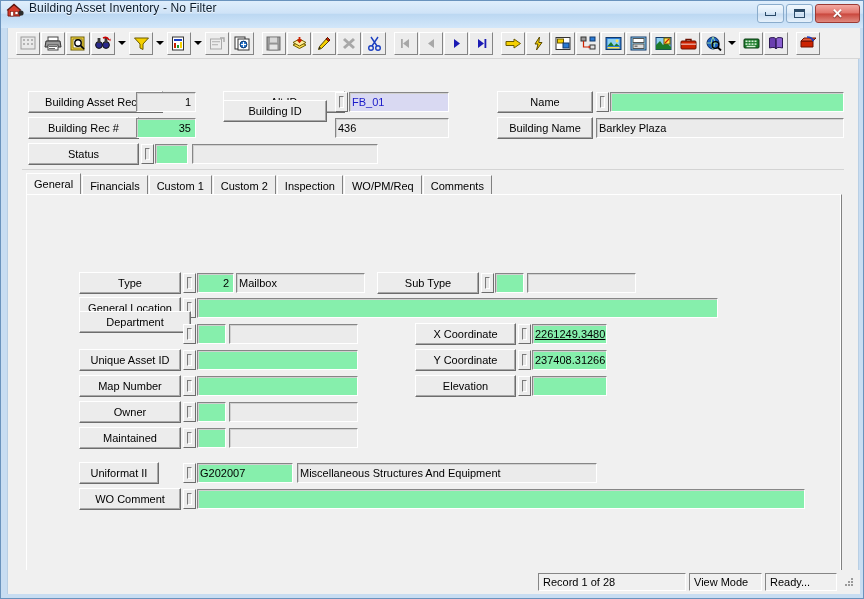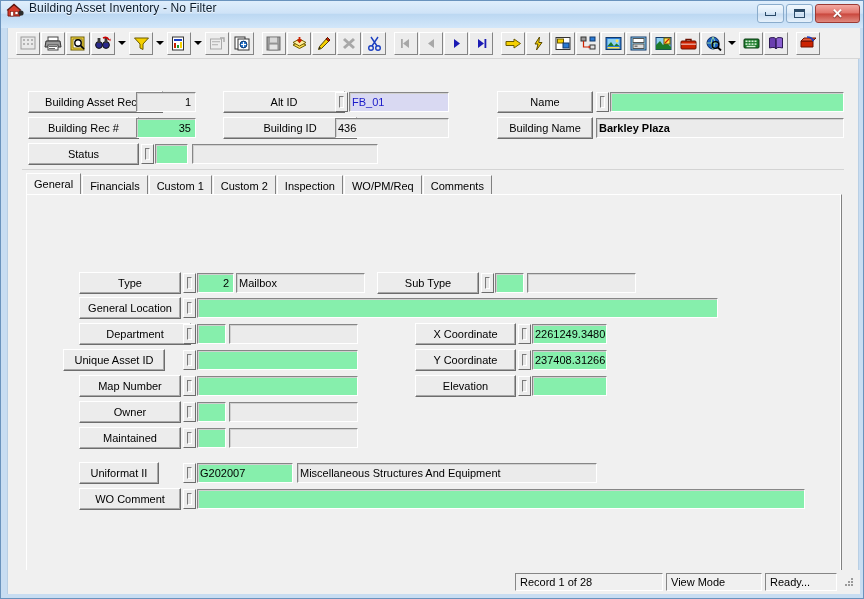--- a/index.html
+++ b/index.html
@@ -496,31 +496,31 @@
         </div>
       <div class="fld" style="left:147px; top:116px; width:33px;"></div>
       <div class="fld gray" style="left:184px; top:116px; width:186px;"></div>
 
       <div class="lbl-btn" style="left:215px; top:63px; width:122px;">Alt ID</div>
       <div class="lookup" style="left:327px; top:64px;">
           <i></i>
         </div>
       <div class="fld sel" style="left:341px; top:64px; width:100px;">FB_01</div>
 
-      <div class="lbl-btn" style="left:215px; top:89px; width:134px;">Building ID</div>
+      <div class="lbl-btn" style="left:215px; top:72px; width:104px;">Building ID</div>
       <div class="fld gray" style="left:327px; top:90px; width:114px;">436</div>
 
       <div class="lbl-btn" style="left:489px; top:63px; width:96px;">Name</div>
       <div class="lookup" style="left:588px; top:64px;">
           <i></i>
         </div>
       <div class="fld" style="left:602px; top:64px; width:234px;"></div>
 
       <div class="lbl-btn" style="left:489px; top:89px; width:96px;">Building Name</div>
-      <div class="fld gray" style="left:588px; top:90px; width:248px;font-weight:bold;">Barkley Plaza</div>
+      <div class="fld gray" style="left:588px; top:90px; width:248px;">Barkley Plaza</div>
     </div>
 
     <div id="hdr-sep"></div>
 
     <div id="tabstrip">
       <div class="tab active">
           <span>General</span>
         </div>
       <div class="tab">
           <span>Financials</span>
@@ -558,28 +558,28 @@
           </div>
         <div class="fld" style="left:468px; top:78px; width:29px;"></div>
         <div class="fld gray" style="left:500px; top:78px; width:109px;"></div>
 
         <div class="lbl-btn" style="left:52px; top:102px; width:102px;">General Location</div>
         <div class="lookup" style="left:156px; top:103px;">
             <i></i>
           </div>
         <div class="fld" style="left:170px; top:103px; width:521px;"></div>
 
-        <div class="lbl-btn" style="left:52px; top:128px; width:112px;">Department</div>
+        <div class="lbl-btn" style="left:52px; top:116px; width:112px;">Department</div>
         <div class="lookup" style="left:156px; top:129px;">
             <i></i>
           </div>
         <div class="fld" style="left:170px; top:129px; width:29px;"></div>
         <div class="fld gray" style="left:202px; top:129px; width:129px;"></div>
 
-        <div class="lbl-btn" style="left:36px; top:154px; width:102px;">Unique Asset ID</div>
+        <div class="lbl-btn" style="left:52px; top:154px; width:102px;">Unique Asset ID</div>
         <div class="lookup" style="left:156px; top:155px;">
             <i></i>
           </div>
         <div class="fld" style="left:170px; top:155px; width:161px;"></div>
 
         <div class="lbl-btn" style="left:52px; top:180px; width:102px;">Map Number</div>
         <div class="lookup" style="left:156px; top:181px;">
             <i></i>
           </div>
         <div class="fld" style="left:170px; top:181px; width:161px;"></div>
@@ -595,21 +595,21 @@
         <div class="lookup" style="left:156px; top:233px;">
             <i></i>
           </div>
         <div class="fld" style="left:170px; top:233px; width:29px;"></div>
         <div class="fld gray" style="left:202px; top:233px; width:129px;"></div>
 
         <div class="lbl-btn" style="left:388px; top:128px; width:101px;">X Coordinate</div>
         <div class="lookup" style="left:491px; top:129px;">
             <i></i>
           </div>
-        <div class="fld" style="left:505px; top:129px; width:75px;">2261249.3480</div>
+        <div class="fld" style="left:505px; top:129px; width:75px;text-decoration:underline;">2261249.3480</div>
 
         <div class="lbl-btn" style="left:388px; top:154px; width:101px;">Y Coordinate</div>
         <div class="lookup" style="left:491px; top:155px;">
             <i></i>
           </div>
         <div class="fld" style="left:505px; top:155px; width:75px;">237408.31266</div>
 
         <div class="lbl-btn" style="left:388px; top:180px; width:101px;">Elevation</div>
         <div class="lookup" style="left:491px; top:181px;">
             <i></i>
@@ -627,21 +627,21 @@
         <div class="lookup" style="left:156px; top:294px;">
             <i></i>
           </div>
         <div class="fld" style="left:170px; top:294px; width:608px;"></div>
 
       </div>
     </div>
 
     <div id="statusbar">
       <div class="sbpanel" style="width:148px;">Record 1 of 28</div>
-      <div class="sbpanel" style="width:96px;">View Mode</div>
+      <div class="sbpanel" style="width:73px;">View Mode</div>
       <div class="sbpanel" style="width:72px;">Ready...</div>
       <div id="grip">
         <span style="left:11px; top:4px;"></span>
         <span style="left:8px; top:7px;"></span>
           <span style="left:11px; top:7px;"></span>
         <span style="left:5px; top:10px;"></span>
           <span style="left:8px; top:10px;"></span>
           <span style="left:11px; top:10px;"></span>
       </div>
     </div>

